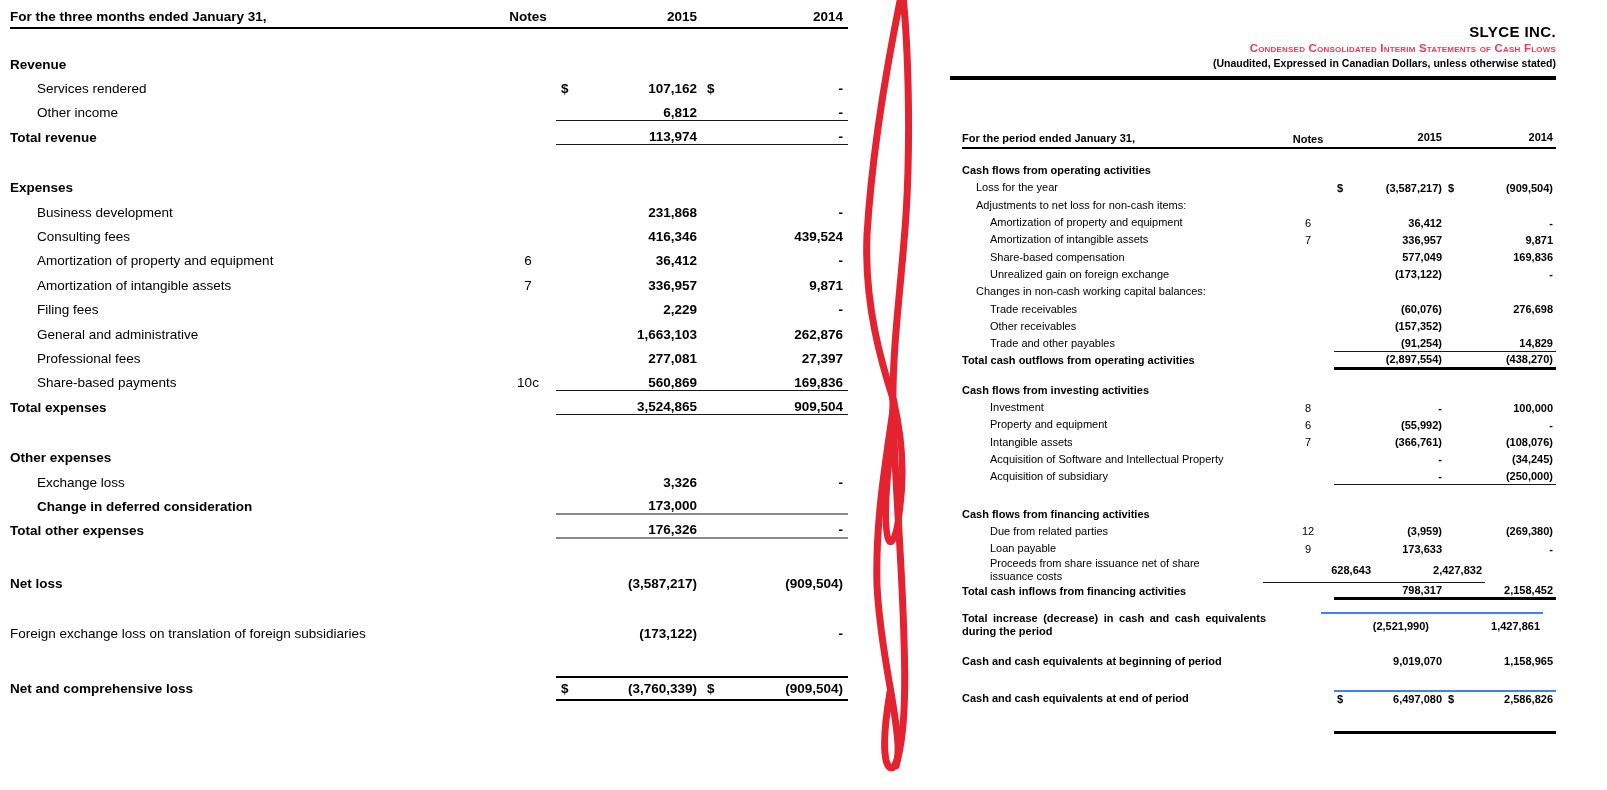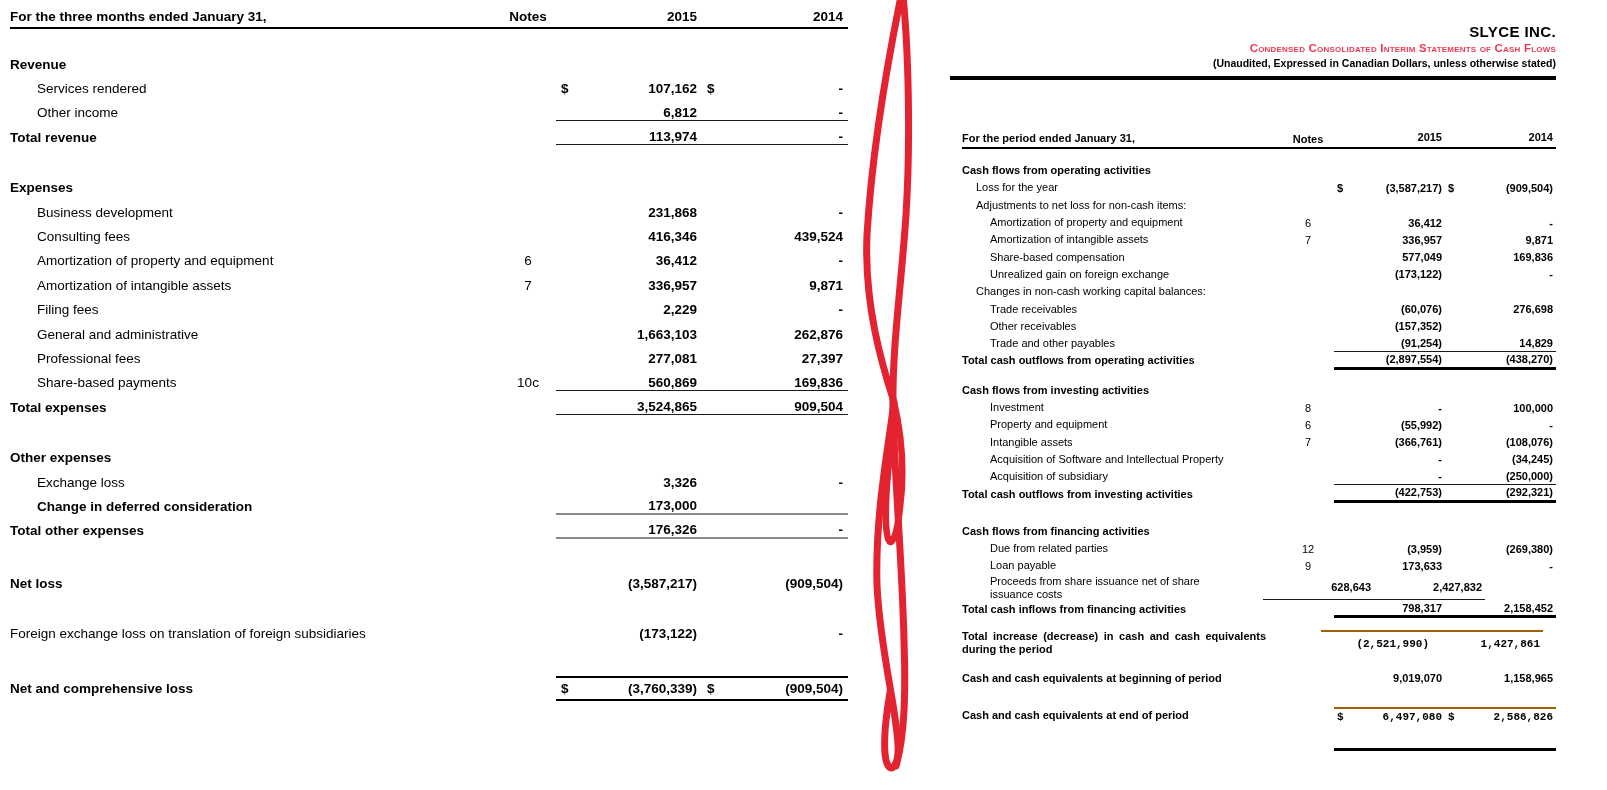--- a/index.html
+++ b/index.html
@@ -17,21 +17,21 @@
   .cur{font-weight:700;}
   .val{margin-left:auto;font-weight:700;}
   .bold .lbl{font-weight:700;}
   .hdr{display:flex;font-weight:700;align-items:flex-end;}
   .hdr .val,.hdr .lbl,.hdr .notes{font-weight:700;}
 
   
   .r-under .nums{border-bottom:1.5px solid #1a1a1a;}
   .r-under2 .nums{border-bottom:3px solid #000;}
   .r-under-gray .nums{border-bottom:2.5px solid #8a8a8a;}
-  .r-above .nums{border-top:2px solid #a16207;font-family:Liberation Mono, monospace;}
+  .r-above .nums{border-top:2px solid #3b82f6;}
   .r-final .nums{border-top:2.5px solid #000;border-bottom:2.5px solid #000;padding-top:3px;padding-bottom:3px;}
   .lineonly{height:4px;}
   .lineonly .nums{height:0;border-bottom:0;}
   .lineonly.r-under2 .nums{border-bottom:3px solid #000;}
 
   
   #income{left:10px;top:2px;width:838px;font-size:13.5px;}
   #income .row{min-height:24.4px;}
   #income .hdr{min-height:22px;border-bottom:2.5px solid #000;padding-bottom:3px;}
   #income .lbl{padding-right:4px;}
@@ -662,34 +662,20 @@
             <div class="amt">
               <span class="cur"></span>
               <span class="val">-</span>
             </div>
             <div class="amt">
               <span class="cur"></span>
               <span class="val">(250,000)</span>
             </div>
           </div>
         </div>
-        <div class="row bold r-under2">
-          <div class="lbl ind0">Total cash outflows from investing activities</div>
-          <div class="notes"></div>
-          <div class="nums">
-            <div class="amt">
-              <span class="cur"></span>
-              <span class="val">(422,753)</span>
-            </div>
-            <div class="amt">
-              <span class="cur"></span>
-              <span class="val">(292,321)</span>
-            </div>
-          </div>
-        </div>
         <div class="spacer" style="height: 20px;"></div>
         <div class="row bold">
           <div class="lbl ind0">Cash flows from financing activities</div>
           <div class="notes"></div>
           <div class="nums">
             <div class="amt">
               <span class="cur"></span>
               <span class="val"></span>
             </div>
             <div class="amt">

